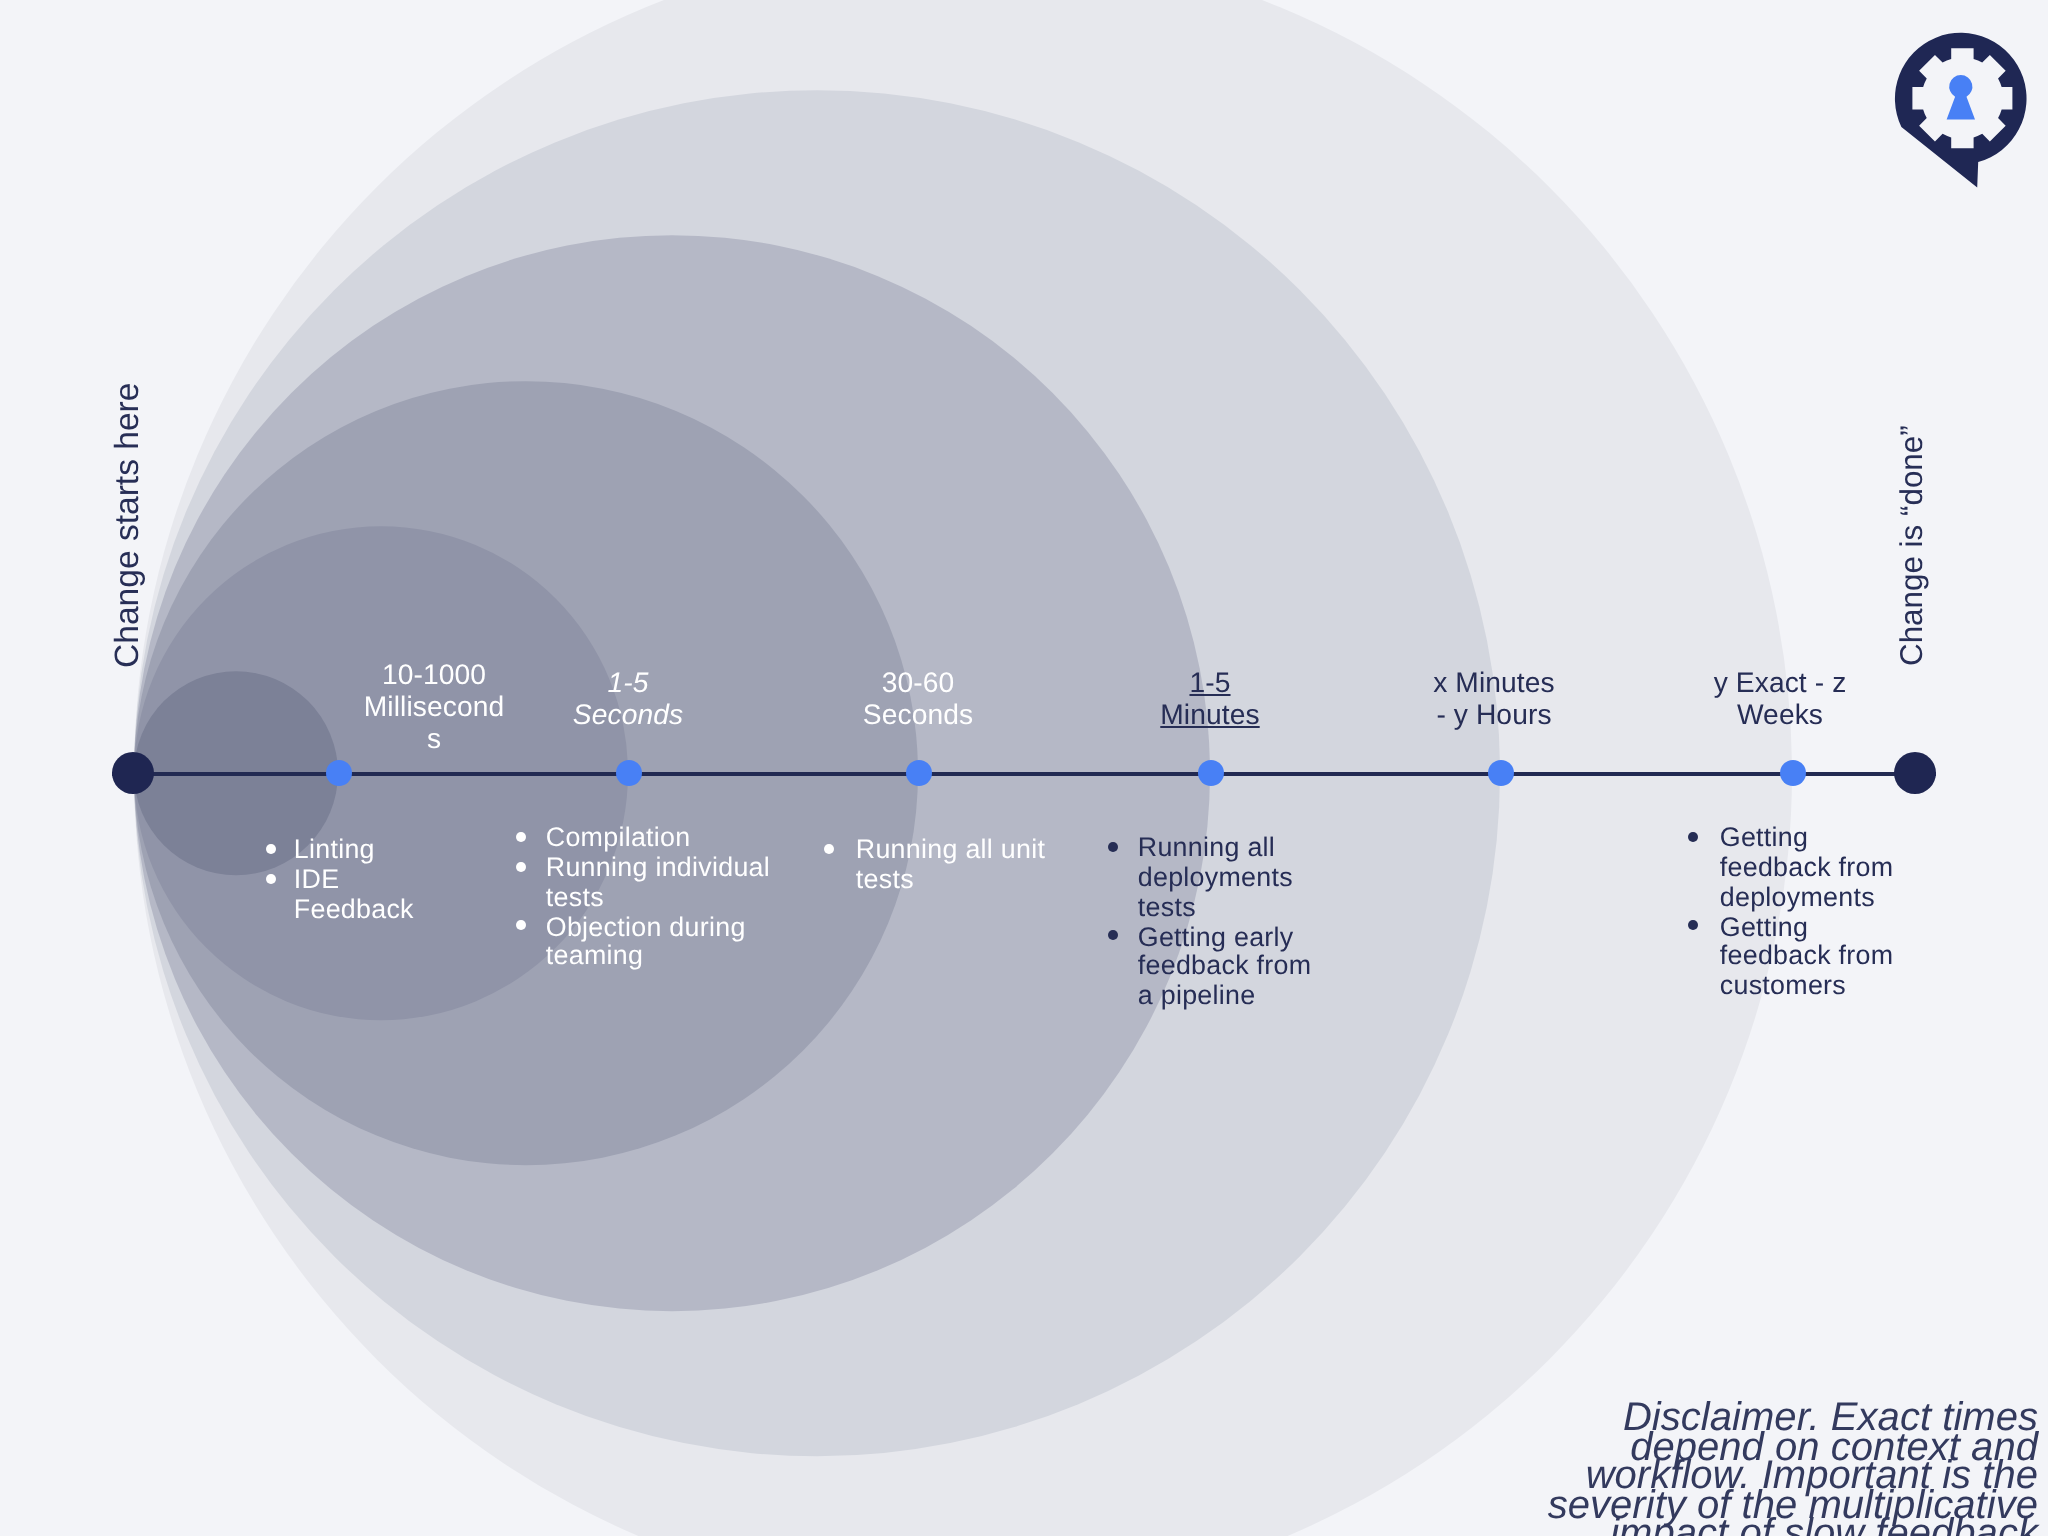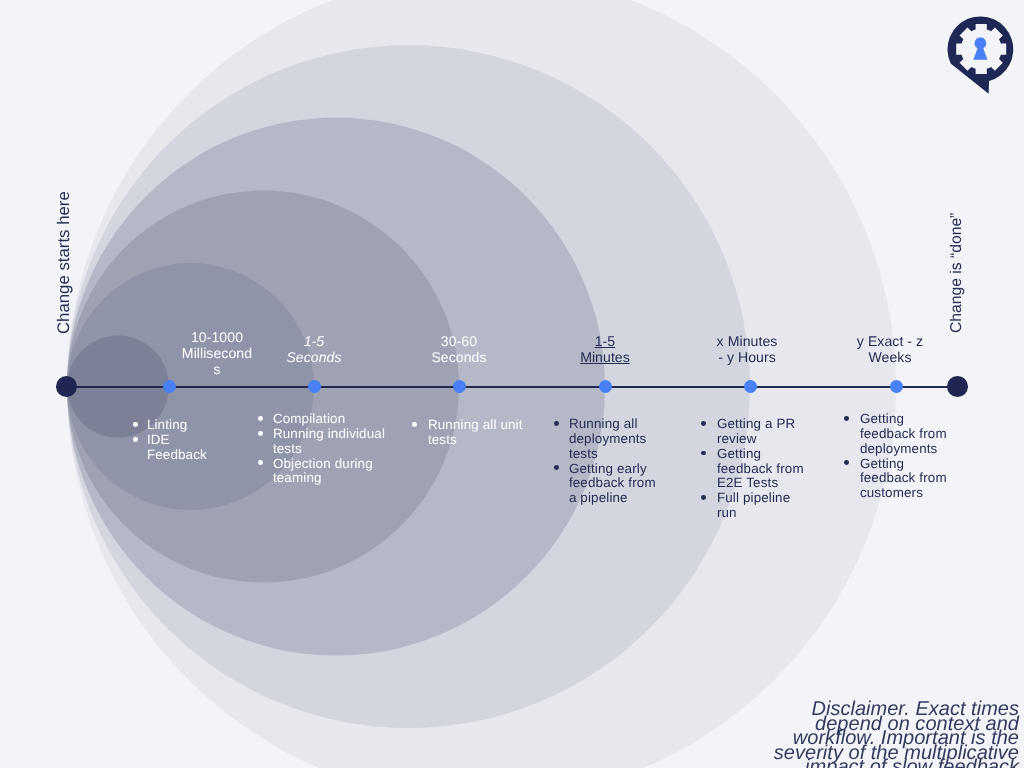--- a/index.html
+++ b/index.html
@@ -87,27 +87,20 @@
     <ul>
       <li>Running all unit tests</li>
     </ul>
   </div>
   <div class="bullets darktxt" style="left:557.3px; top:417.2px; width:104.4px; --pad:11.9px;">
     <ul>
       <li>Running all deployments tests</li>
       <li>Getting early feedback from a pipeline</li>
     </ul>
   </div>
-  <div class="bullets darktxt" style="left:704.1px; top:416.5px; width:102.4px;">
-    <ul>
-      <li>Getting a PR review</li>
-      <li>Getting feedback from E2E Tests</li>
-      <li>Full pipeline run</li>
-    </ul>
-  </div>
   <div class="bullets darktxt" style="left:847.1px; top:412.4px; width:102.4px;">
     <ul>
       <li>Getting feedback from deployments</li>
       <li>Getting feedback from customers</li>
     </ul>
   </div>
 
   <div class="disclaimer" style="left:747px; top:702.0px; width:272px;">Disclaimer. Exact times depend on context and workflow. Important is the severity of the multiplicative impact of slow feedback loops.</div>
 
   <svg class="logo" style="left:944px; top:12px;" width="80" height="88" viewBox="0 0 80 88">

